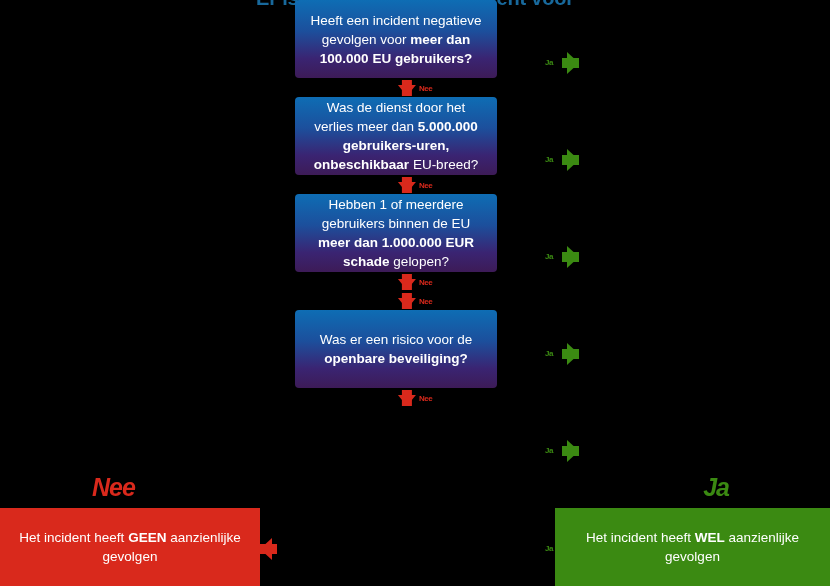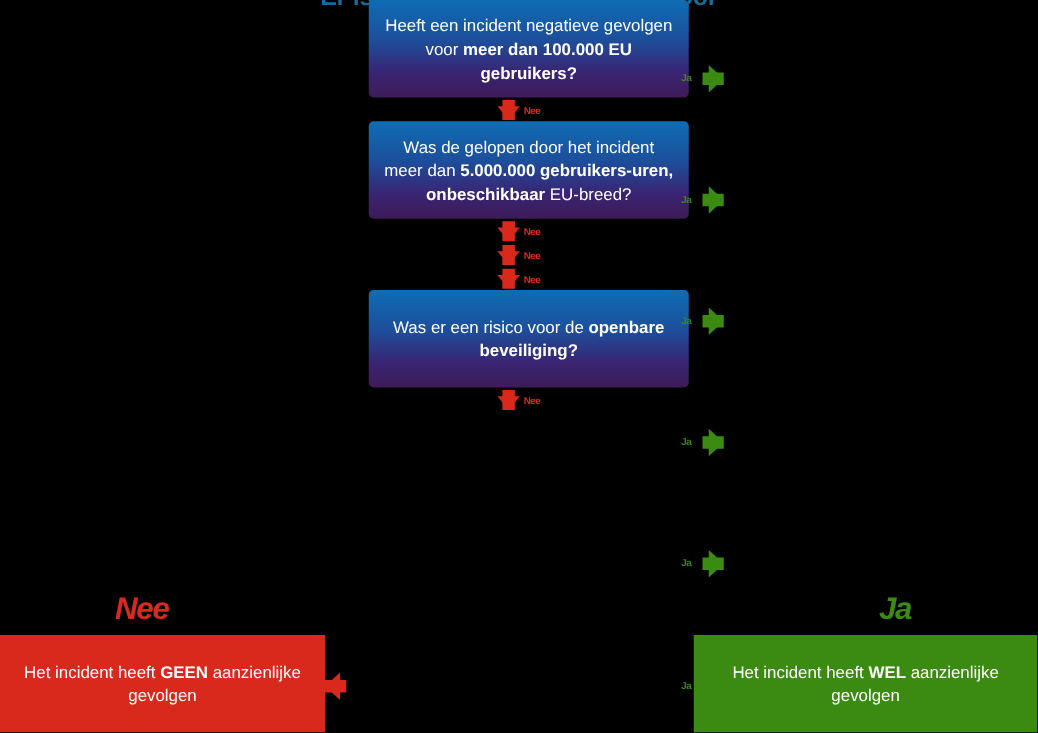--- a/index.html
+++ b/index.html
@@ -32,21 +32,21 @@
 
   
   .flow-column {
     position: absolute;
     left: 295px;
     top: 0;
     width: 240px;
   }
 
   .decision-box {
-    width: 256px;
+    width: 202px;
     height: 78px;
     border-radius: 4px;
     background: linear-gradient(180deg, #0e6db4 0%, #1c4f9c 40%, #3a2472 75%, #3d1b57 100%);
     color: #ffffff;
     display: flex;
     align-items: center;
     justify-content: center;
     text-align: center;
     padding: 0 12px;
     font-size: 13.5px;
@@ -197,30 +197,33 @@
   </div>
 
   <div class="down-gap">
     <div class="arrow-down-wrap">
       <span class="arrow-down"></span>
       <span class="mini-no">Nee</span>
     </div>
   </div>
 
   <div class="decision-box">
-    <span><span>Was de gelopen door het incident meer dan </span><b>5.000.000 gebruikers-uren, onbeschikbaar </b><span>EU-breed?</span></span>
-  </div>
-
-  <div class="down-gap">
-    <div class="arrow-down-wrap">
-      <span class="arrow-down"></span>
-      <span class="mini-no">Nee</span>
-    </div>
-  </div>
-
+    <span><span>Was de dienst door het verlies meer dan </span><b>5.000.000 gebruikers-uren, onbeschikbaar </b><span>EU-breed?</span></span>
+  </div>
+
+  <div class="down-gap">
+    <div class="arrow-down-wrap">
+      <span class="arrow-down"></span>
+      <span class="mini-no">Nee</span>
+    </div>
+  </div>
+
+  <div class="decision-box">
+    <span><span>Hebben 1 of meerdere gebruikers binnen de EU </span><b>meer dan 1.000.000 EUR schade </b><span>gelopen?</span></span>
+  </div>
 
   <div class="down-gap">
     <div class="arrow-down-wrap">
       <span class="arrow-down"></span>
       <span class="mini-no">Nee</span>
     </div>
   </div>
 
 
   <div class="down-gap">

